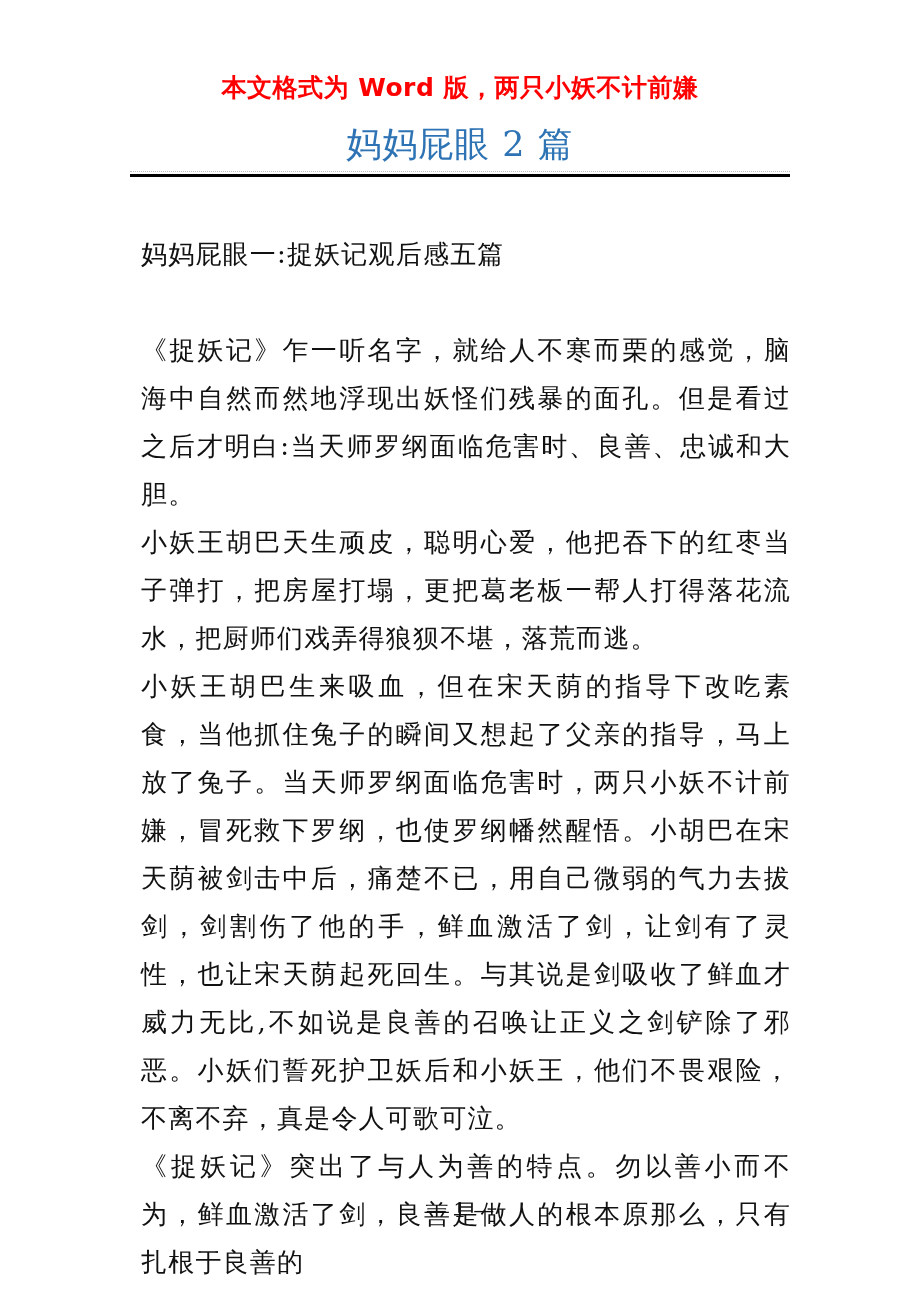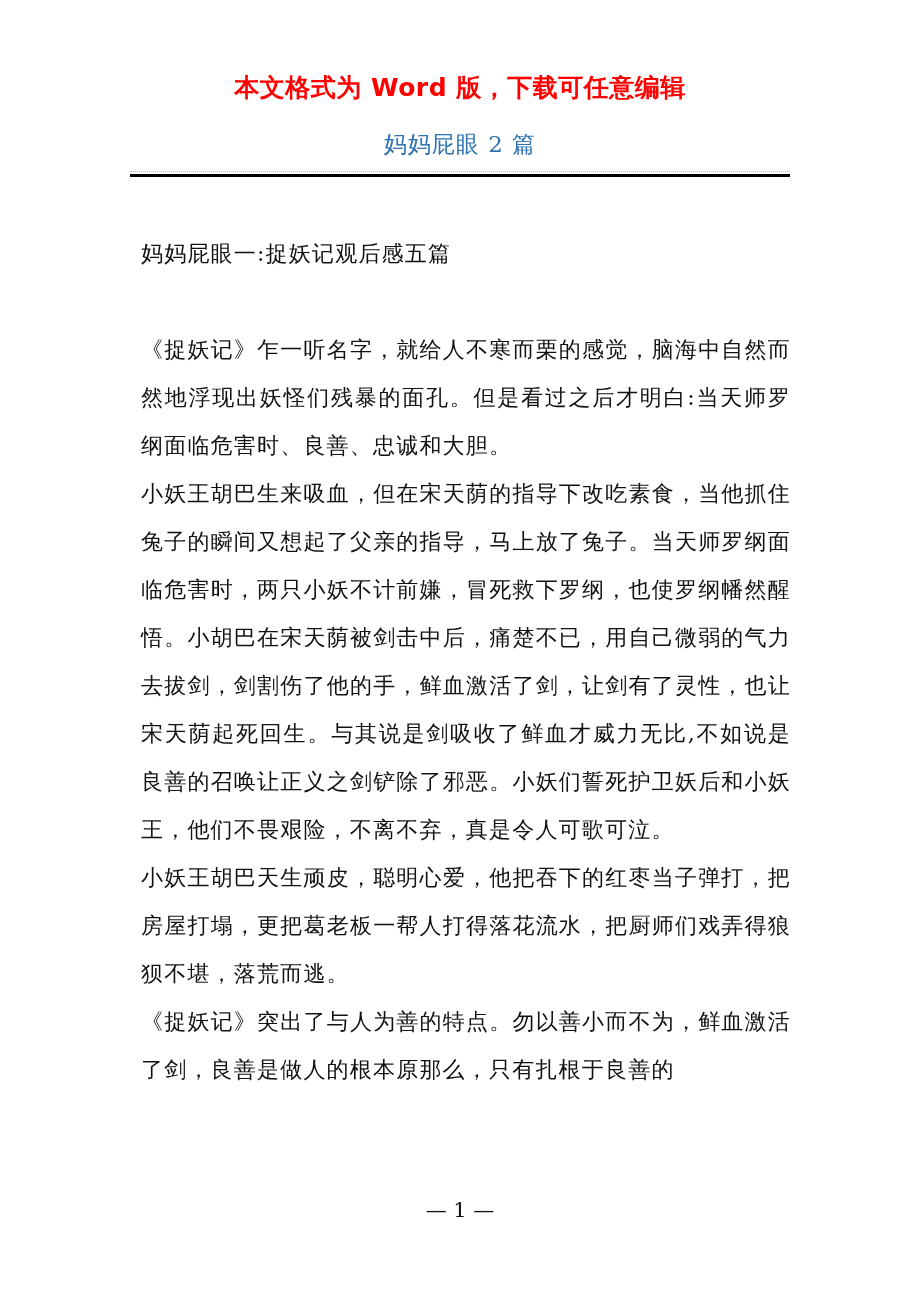--- a/index.html
+++ b/index.html
@@ -27,21 +27,21 @@
       line-height: 40px;
       color: #ff0000;
       letter-spacing: 0.5px;
     }
     .title {
       position: absolute;
       top: 120px;
       left: 0;
       width: 920px;
       text-align: center;
-      font-size: 23px;
+      font-size: 35px;
       line-height: 48px;
       color: #2e74b5;
       letter-spacing: 1px;
     }
     .divider {
       position: absolute;
       top: 174px;
       left: 130px;
       width: 660px;
       height: 3px;
@@ -53,21 +53,21 @@
       left: 130px;
       width: 660px;
       height: 0;
       border-top: 1px dotted #bdbdbd;
     }
     .content {
       position: absolute;
       top: 230px;
       left: 141px;
       width: 650px;
-      font-size: 22px;
+      font-size: 26px;
       line-height: 48px;
       letter-spacing: 1.2px;
     }
     .content p {
       margin: 0;
       text-align: justify;
       text-justify: inter-character;
     }
     .content .section-heading {
       margin-bottom: 48px;
@@ -79,28 +79,28 @@
       width: 920px;
       text-align: center;
       font-size: 21px;
       line-height: 32px;
       color: #111111;
     }
   </style>
 </head>
 <body>
 
-<div class="banner">本文格式为 Word 版，下载可任意编辑</div>
+<div class="banner">本文格式为 Word 版，两只小妖不计前嫌</div>
 
 <div class="title">妈妈屁眼 2 篇</div>
 
 <div class="divider-dots"></div>
 <div class="divider"></div>
 
 <div class="content">
   <p class="section-heading">妈妈屁眼一:捉妖记观后感五篇</p>
   <p>《捉妖记》乍一听名字，就给人不寒而栗的感觉，脑海中自然而然地浮现出妖怪们残暴的面孔。但是看过之后才明白:当天师罗纲面临危害时、良善、忠诚和大胆。</p>
+  <p>小妖王胡巴天生顽皮，聪明心爱，他把吞下的红枣当子弹打，把房屋打塌，更把葛老板一帮人打得落花流水，把厨师们戏弄得狼狈不堪，落荒而逃。</p>
   <p>小妖王胡巴生来吸血，但在宋天荫的指导下改吃素食，当他抓住兔子的瞬间又想起了父亲的指导，马上放了兔子。当天师罗纲面临危害时，两只小妖不计前嫌，冒死救下罗纲，也使罗纲幡然醒悟。小胡巴在宋天荫被剑击中后，痛楚不已，用自己微弱的气力去拔剑，剑割伤了他的手，鲜血激活了剑，让剑有了灵性，也让宋天荫起死回生。与其说是剑吸收了鲜血才威力无比,不如说是良善的召唤让正义之剑铲除了邪恶。小妖们誓死护卫妖后和小妖王，他们不畏艰险，不离不弃，真是令人可歌可泣。</p>
-  <p>小妖王胡巴天生顽皮，聪明心爱，他把吞下的红枣当子弹打，把房屋打塌，更把葛老板一帮人打得落花流水，把厨师们戏弄得狼狈不堪，落荒而逃。</p>
   <p>《捉妖记》突出了与人为善的特点。勿以善小而不为，鲜血激活了剑，良善是做人的根本原那么，只有扎根于良善的</p>
 </div>
 
 <div class="footer">— 1 —</div>
 
 </body></html>

